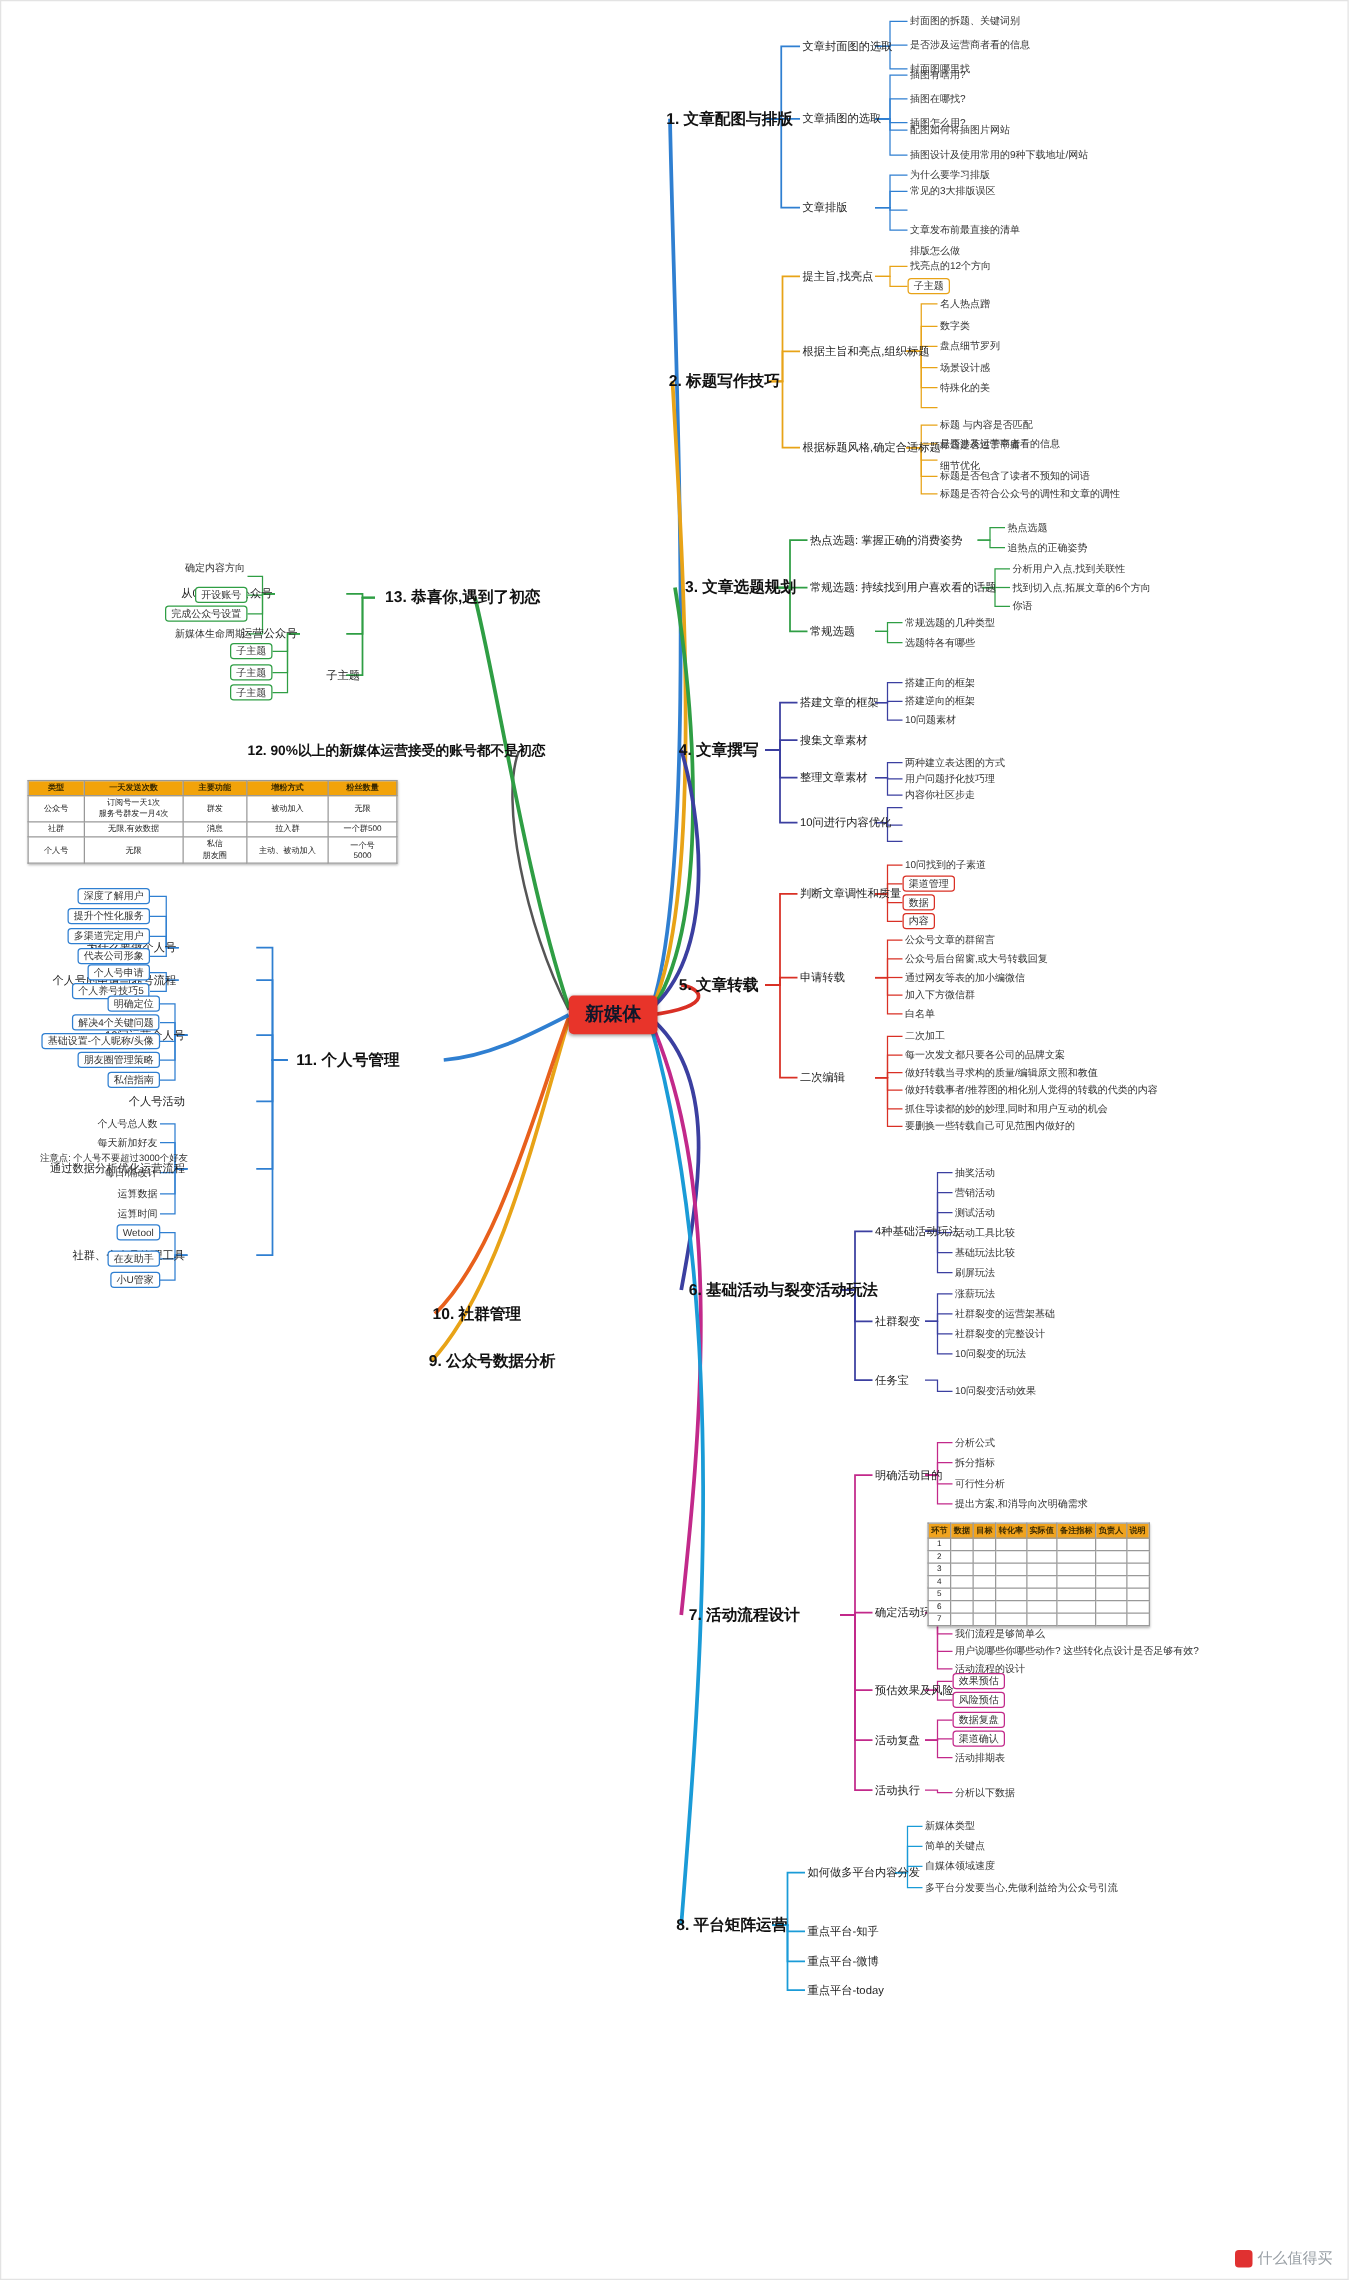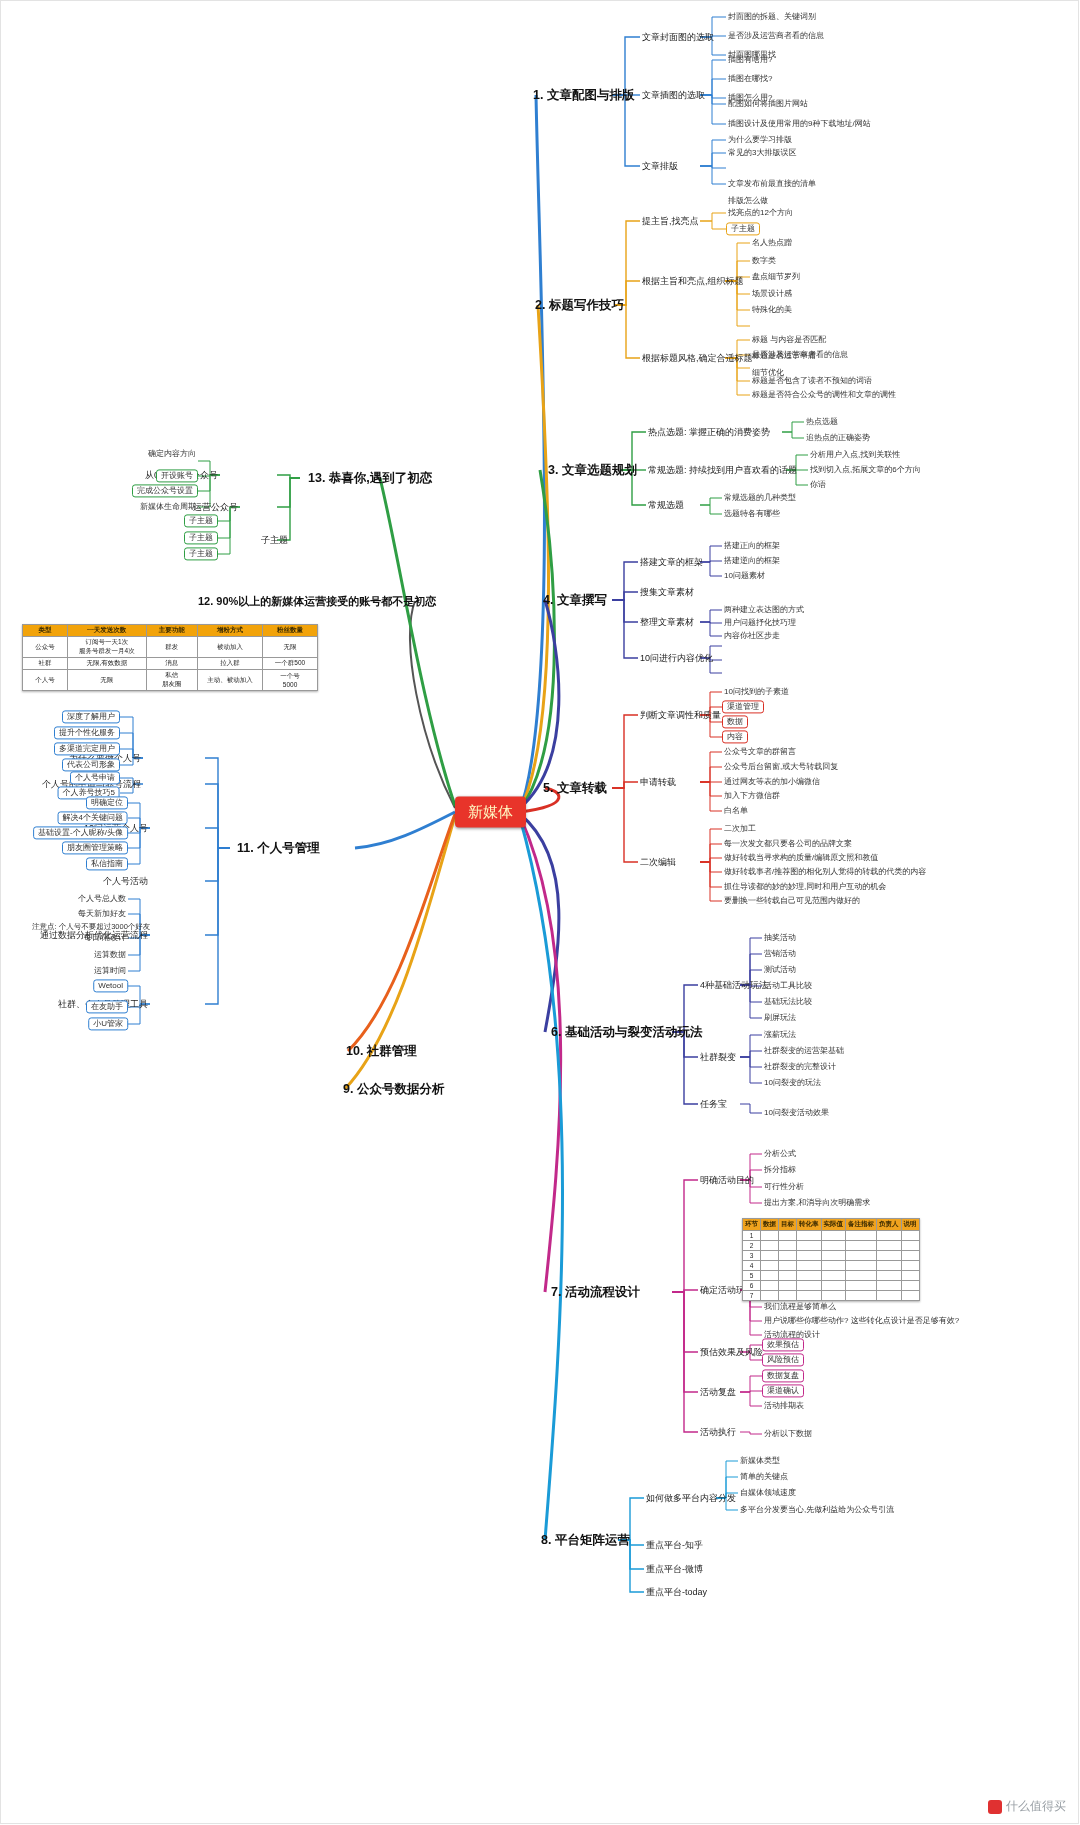--- a/index.html
+++ b/index.html
@@ -14,23 +14,23 @@
   svg.links{position:absolute;left:0;top:0;width:1080px;height:1825px;pointer-events:none;}
   .node{
     position:absolute;
     white-space:nowrap;
     line-height:1.15;
     transform:translateY(-50%);
   }
   
   .root{
     background:#e8342a;
-    color:#fef9c3;
+    color:#0f172a;
     font-size:15px;
-    font-weight:normal;
+    font-weight:bold;
     padding:7px 13px;
     border-radius:4px;
     box-shadow:0 1px 3px rgba(0,0,0,.35);
   }
   
   .lv1{
     font-size:12.5px;
     font-weight:bold;
     color:#111;
     padding:2px 3px;

